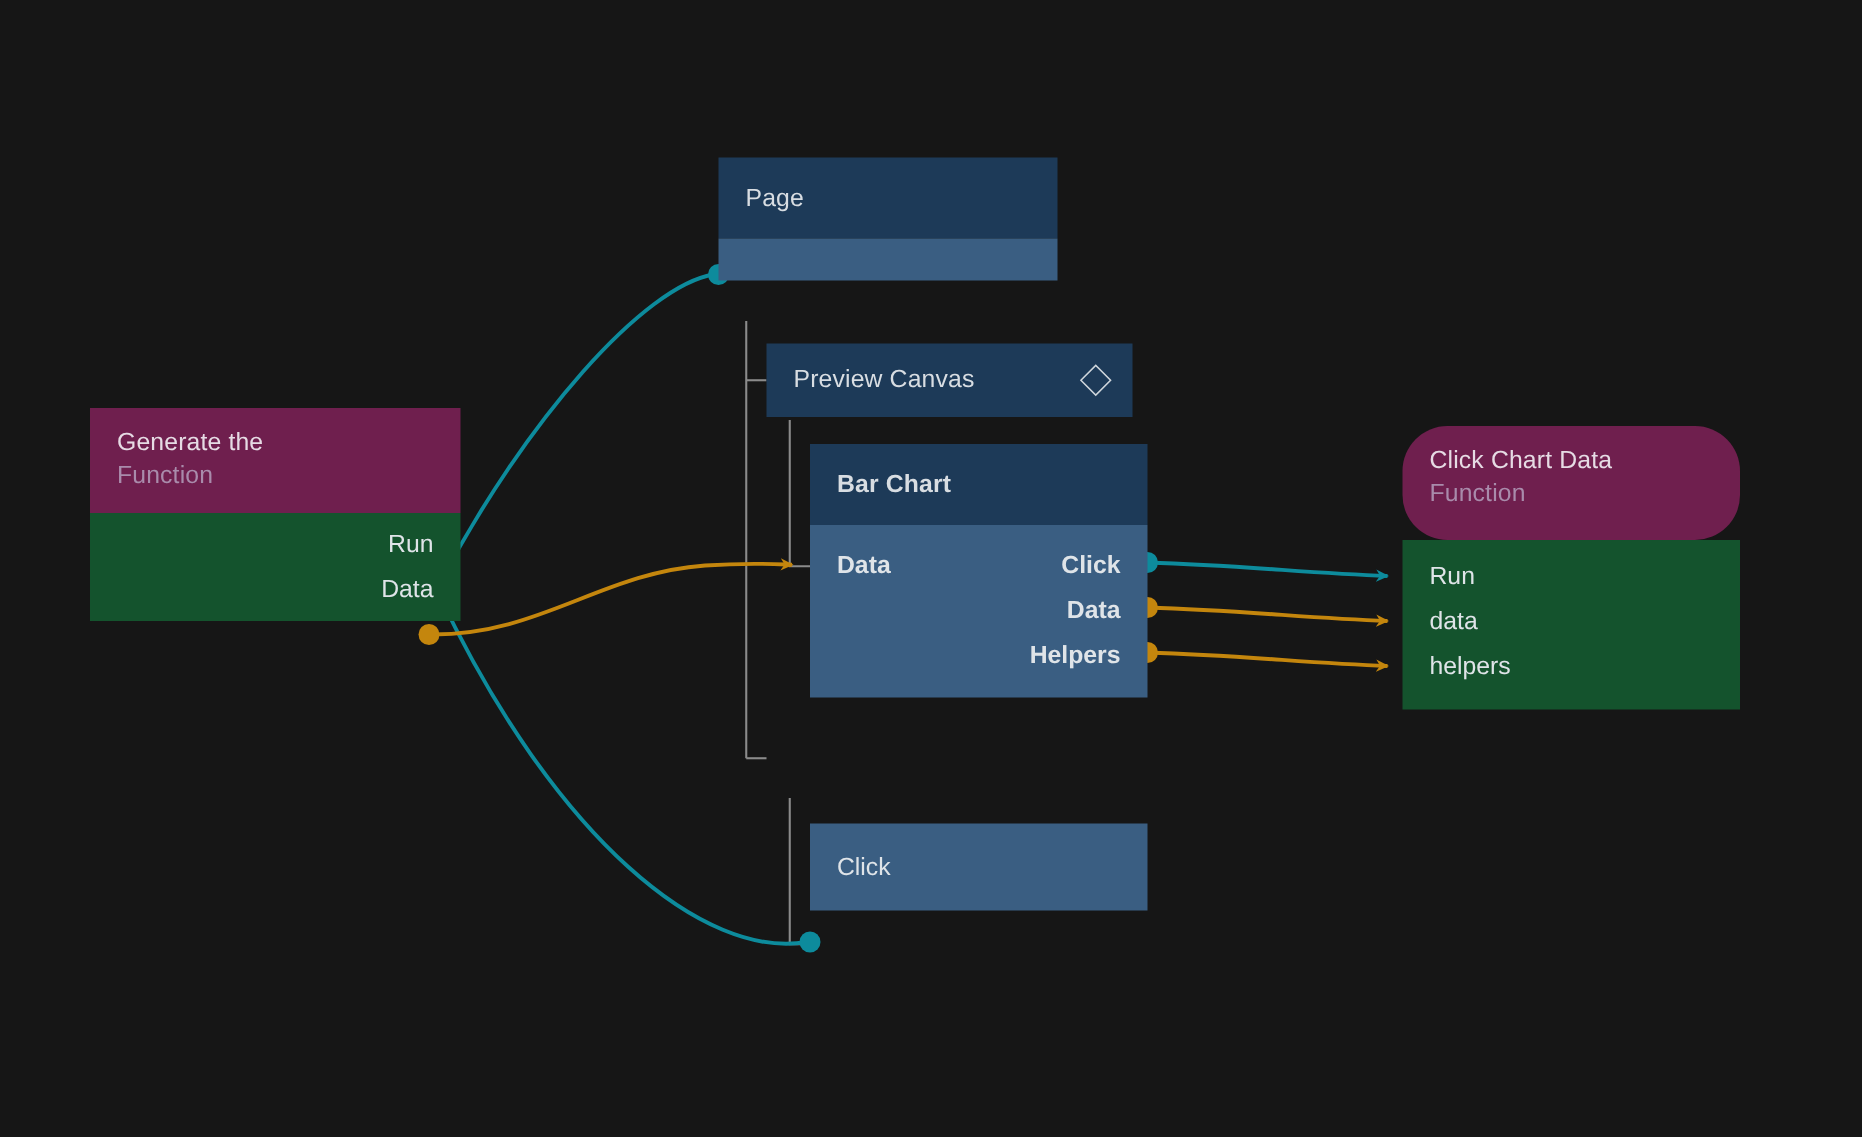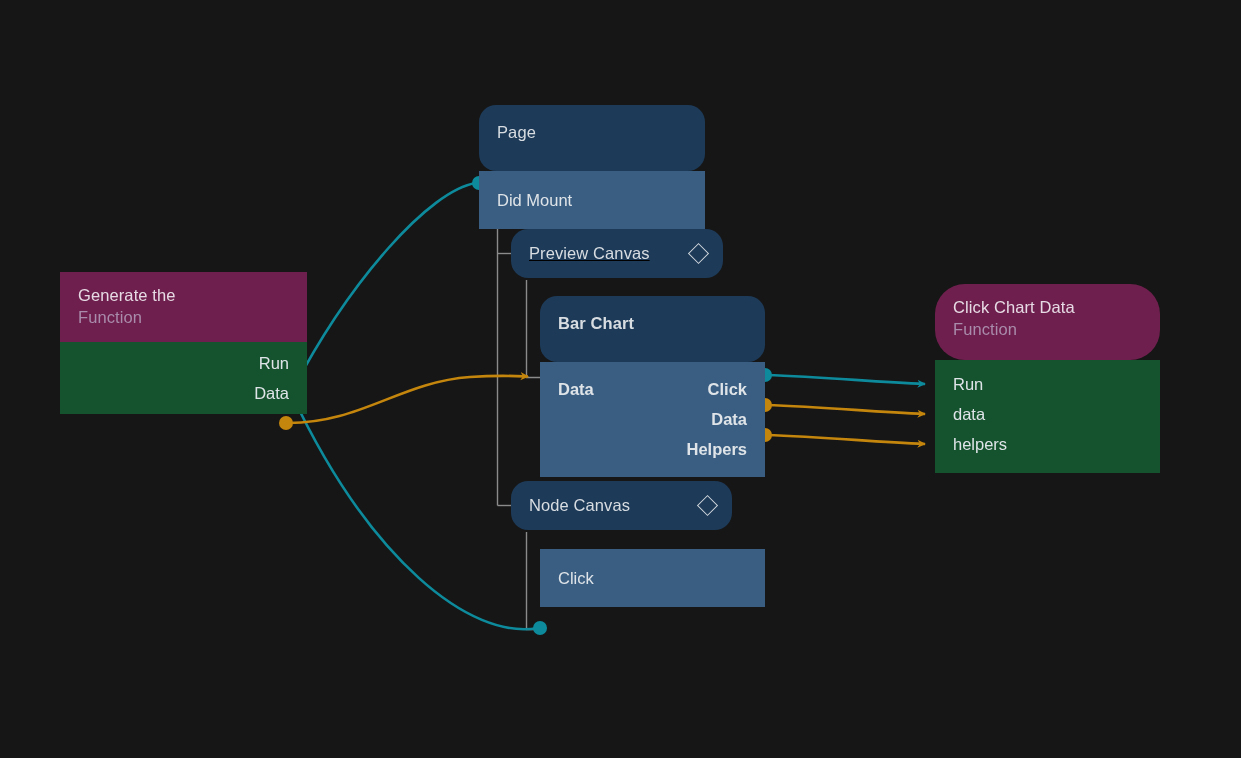--- a/index.html
+++ b/index.html
@@ -102,22 +102,21 @@
     margin-top: -8px;
     border: 1.6px solid #cfd6dc;
     transform: rotate(45deg);
     box-sizing: border-box;
   }
   .header-inline {
     position: relative;
     display: block;
   }
   .single-row-header {
-    padding: 16px 18px 28px 18px;
-    border-radius: 17px;
+    padding: 16px 18px 16px 18px;
   }
 </style>
 </head>
 <body>
 
 <div id="canvas">
 
   <svg id="tree" viewBox="0 0 1241 758">
     <g stroke="#8b8b8b" stroke-width="1.4" fill="none">
       <path d="M497.5 214 L497.5 505.5"></path>
@@ -163,44 +162,41 @@
     <circle cx="765" cy="435" r="7" fill="#c4860d"></circle>
     <circle cx="540" cy="628" r="7" fill="#0d8b9c"></circle>
   </svg>
 
   <div class="node n-blue" style="left:479px; top:105px; width:226px;">
     <div class="node-header single-row-header">
       <span>Page</span>
     </div>
     <div class="node-body">
       <div class="row-pad-top"></div>
-      <div class="port-row left">
-        <span>Did Mount</span>
-      </div>
       <div class="row-pad-bot"></div>
     </div>
   </div>
 
   <div class="node n-purple" style="left:60px; top:272px; width:247px;">
     <div class="node-header">
       <span class="header-inline">Generate the</span>
       <span class="node-subtitle">Function</span>
     </div>
     <div class="node-body" style="height:72px;">
       <div class="row-pad-top" style="height:6px;"></div>
       <div class="port-row right">
         <span>Run</span>
       </div>
       <div class="port-row right">
         <span>Data</span>
       </div>
     </div>
   </div>
 
-  <div class="node n-blue" style="left:511px; top:229px; width:212px;text-decoration:underline;">
+  <div class="node n-blue" style="left:511px; top:229px; width:244px;">
     <div class="node-header single-row-header" style="position:relative; height:49px; padding-top:13px;">
       <span>Preview Canvas</span>
       <span class="diamond-icon"></span>
     </div>
   </div>
 
   <div class="node n-blue" style="left:540px; top:296px; width:225px;font-weight:bold;">
     <div class="node-header single-row-header">
       <span>Bar Chart</span>
     </div>
@@ -212,26 +208,20 @@
       </div>
       <div class="port-row right">
         <span>Data</span>
       </div>
       <div class="port-row right">
         <span>Helpers</span>
       </div>
     </div>
   </div>
 
-  <div class="node n-blue" style="left:511px; top:481px; width:221px;">
-    <div class="node-header single-row-header" style="position:relative; height:49px; padding-top:13px;">
-      <span>Node Canvas</span>
-      <span class="diamond-icon"></span>
-    </div>
-  </div>
 
   <div class="node n-blue" style="left:540px; top:549px; width:225px;">
     <div class="node-body">
       <div class="row-pad-top"></div>
       <div class="port-row left">
         <span>Click</span>
       </div>
       <div class="row-pad-bot"></div>
     </div>
   </div>

